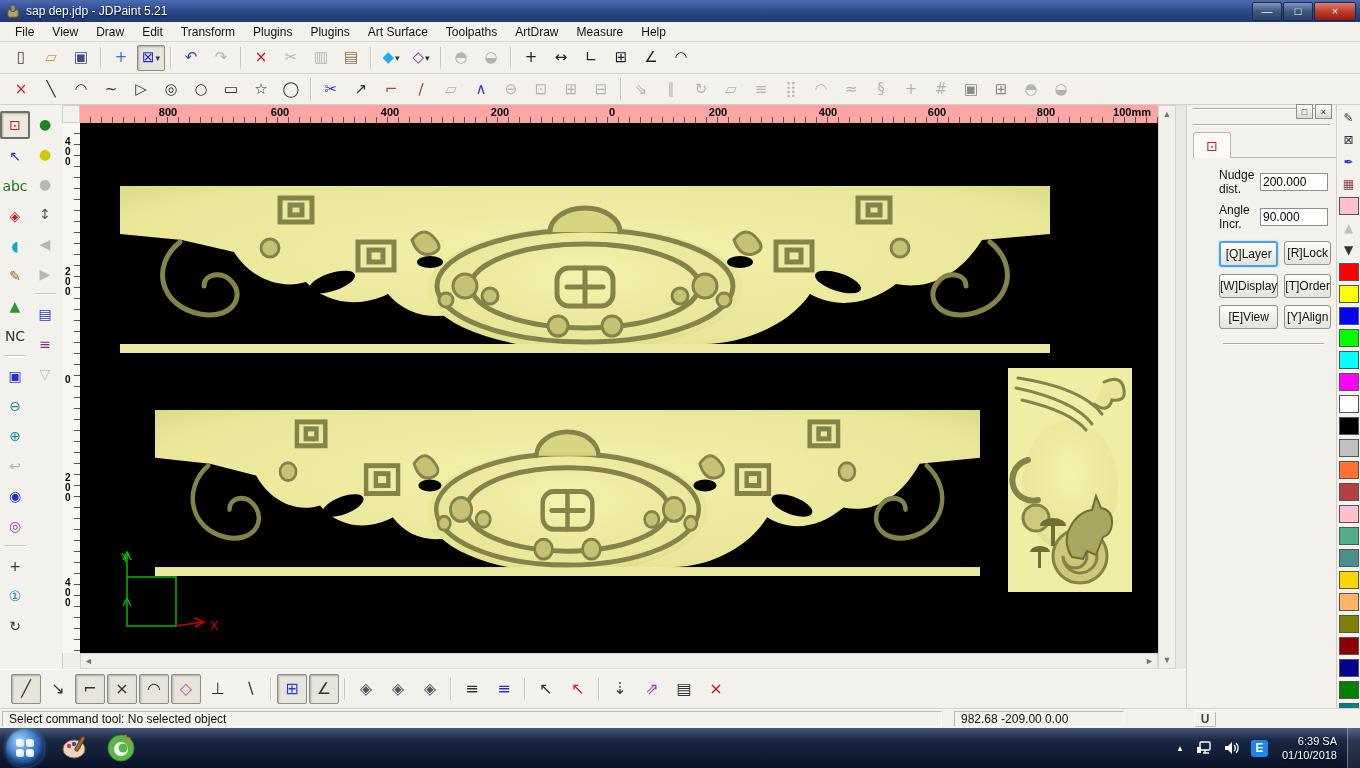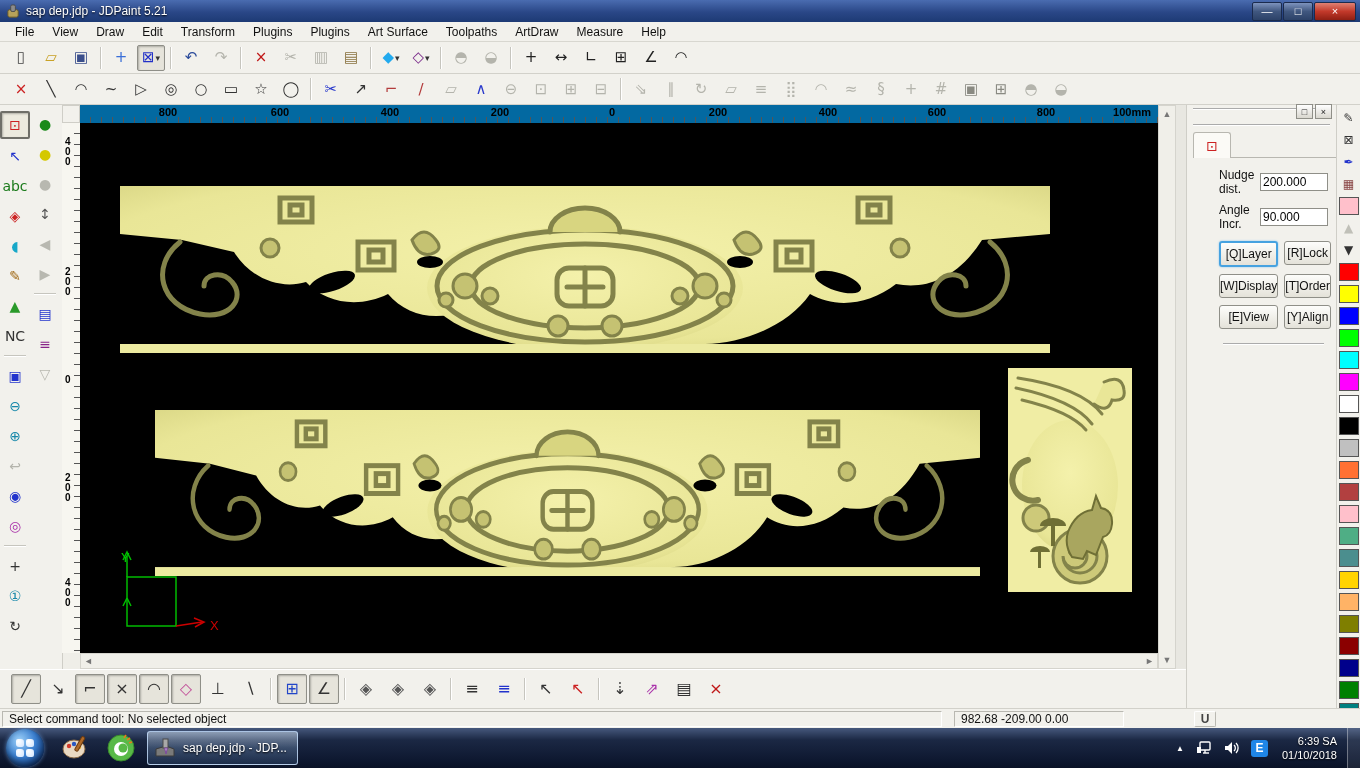--- a/index.html
+++ b/index.html
@@ -36,21 +36,21 @@
   .sep{width:1px;height:22px;background:#c6c5be;border-right:1px solid #ffffff;margin:0 4px;flex:0 0 auto;}
   
   .lefttools{left:0;top:105px;width:62px;height:564px;background:#f2f1ec;border-right:1px solid #cfcec7;
     display:flex;}
   .lcol{width:30px;display:flex;flex-direction:column;align-items:center;padding-top:4px;}
   .lcol .tbtn{margin:2px 0;}
   .lcol .sep{width:22px;height:1px;background:#c6c5be;border-right:none;border-bottom:1px solid #fff;margin:4px 0;}
   .lcol .g{font-size:14px;}
   
   .corner{left:62px;top:105px;width:18px;height:18px;background:#f2f1ec;border:1px solid #cfcec7;box-sizing:border-box;}
-  .hruler{left:80px;top:105px;width:1078px;height:18px;background:#0369a1;border-bottom:1px solid #888;
+  .hruler{left:80px;top:105px;width:1078px;height:18px;background:#fca5a5;border-bottom:1px solid #888;
     position:absolute;overflow:hidden;}
   .hruler .minor{position:absolute;left:0;bottom:0;width:100%;height:6px;
     background:repeating-linear-gradient(90deg,transparent 0 10px,#555 10px 11px);}
   .hruler .rlabel{position:absolute;top:1px;transform:translateX(-50%);font-size:11px;font-weight:bold;color:#000;}
   .vruler{left:62px;top:123px;width:18px;height:530px;background:#f7f6f0;border-right:1px solid #888;
     position:absolute;overflow:hidden;}
   .vruler .minor{position:absolute;top:0;right:0;height:100%;width:6px;
     background:repeating-linear-gradient(180deg,transparent 0 10px,#555 10px 11px);}
   .vruler .vlabel{position:absolute;left:3px;width:9px;font-size:10px;font-weight:bold;color:#000;
     line-height:10px;word-break:break-all;}
@@ -742,30 +742,20 @@
 
   <div class="tkicon">
     <svg width="30" height="30" viewBox="0 0 30 30">
       <circle cx="15" cy="15" r="13" fill="#58b947" stroke="#3a8a2c"></circle>
       <circle cx="15" cy="16" r="7" fill="#fff"></circle>
       <circle cx="17" cy="15" r="4.5" fill="#58b947"></circle>
       <path d="M18,5 l2,-3 M21,7 l3,-2 M23,10 l3,-1" stroke="#e87a1a" stroke-width="1.6"></path>
     </svg>
   </div>
 
-  <div class="taskbtn activewin">
-    <span class="ticon">
-      <svg width="22" height="22" viewBox="0 0 22 22">
-        <path d="M2,12 L12,9 L20,12 L20,19 L2,19 Z" fill="#7a7a7a" stroke="#3a3a3a"></path>
-        <rect x="9" y="2" width="5" height="9" fill="#a8a8a8" stroke="#4a4a4a"></rect>
-        <path d="M10.5,11 L13.5,11 L12,17 Z" fill="#c89ae0" stroke="#7a4a9a"></path>
-      </svg>
-    </span>
-    <span>sap dep.jdp - JDP...</span>
-  </div>
 
   <div class="tray">
     <span class="trayic" style="font-size:8px">▲</span>
     <span class="trayic">
       <svg width="16" height="14" viewBox="0 0 16 14">
         <rect x="4" y="1" width="10" height="8" rx="1" fill="none" stroke="#fff" stroke-width="1.4"></rect>
         <line x1="7" y1="12" x2="13" y2="12" stroke="#fff" stroke-width="1.4"></line>
         <line x1="9" y1="9" x2="9" y2="12" stroke="#fff" stroke-width="1.4"></line>
         <rect x="1" y="6" width="4" height="6" fill="#fff"></rect>
       </svg>

